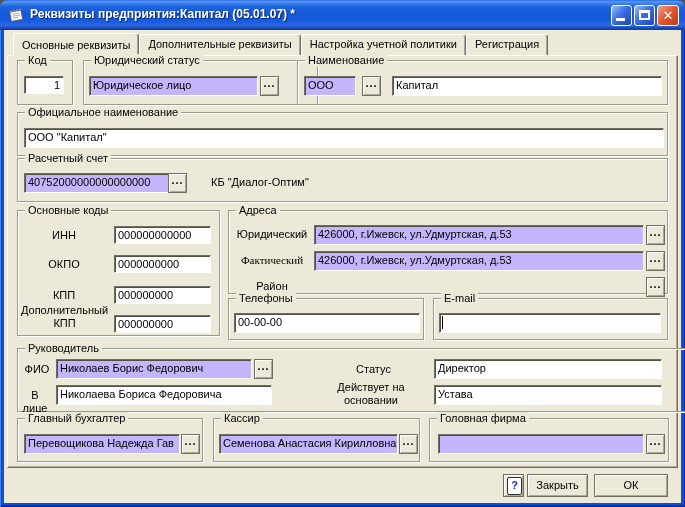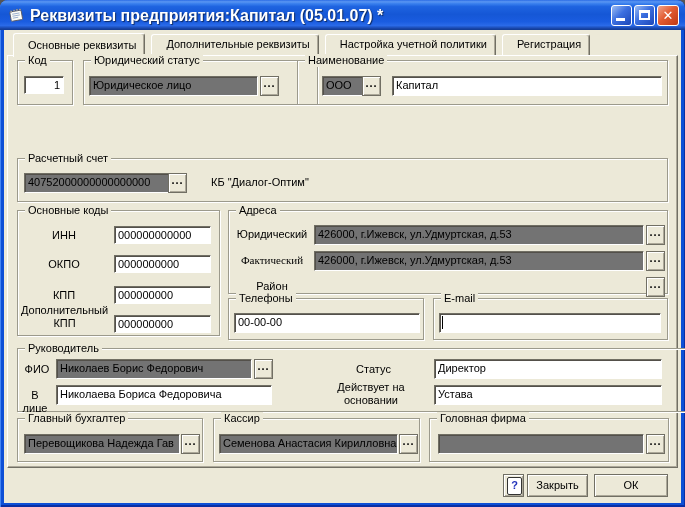--- a/index.html
+++ b/index.html
@@ -14,39 +14,39 @@
   }
   
   .titlebar{
     position:absolute;left:0;top:0;width:685px;height:30px;
     background:linear-gradient(180deg,#2b6ce5 0%,#5a96f2 6%,#3a80ee 12%,#1e63e0 22%,#1557d6 48%,#1a5ce0 72%,#2a6ae8 85%,#1845a8 95%,#123a90 100%);
     border-radius:7px 7px 0 0;
   }
   .app-icon{position:absolute;left:8px;top:7px;width:16px;height:16px;}
   .title-text{
     position:absolute;left:30px;top:7px;
-    font-size:16px;font-weight:bold;color:#fff;
+    font-size:12px;font-weight:bold;color:#fff;
     text-shadow:1px 1px 1px rgba(0,0,0,.55);white-space:nowrap;
   }
   .winbtn{
     position:absolute;top:5px;width:21px;height:21px;border-radius:3px;
     border:1px solid #fff;box-sizing:border-box;cursor:pointer;
   }
   .winbtn.blue{background:linear-gradient(135deg,#9dbdf3 0%,#3b6fe0 45%,#1c47b8 100%);}
   .winbtn.red{background:linear-gradient(135deg,#f0a58c 0%,#e25b31 45%,#bf3913 100%);}
   #btn-min{right:53px;} #btn-max{right:30px;} #btn-close{right:6px;width:22px;}
   #btn-min::after{content:"";position:absolute;left:4px;bottom:4px;width:9px;height:3px;background:#fff;}
   #btn-max::after{content:"";position:absolute;left:4px;top:4px;width:11px;height:10px;border:2px solid #fff;border-top-width:3px;box-sizing:border-box;}
   #btn-close::after{content:"\2715";position:absolute;left:0;top:0;width:100%;height:100%;color:#fff;font-size:13px;font-weight:bold;line-height:19px;text-align:center;}
   
   .face{position:absolute;left:4px;top:30px;width:677px;height:473px;background:#ECE9D8;}
   
   .tabstrip{position:absolute;left:13px;top:32px;height:23px;display:flex;align-items:flex-end;z-index:3;}
   .tab{
-    box-sizing:border-box;height:21px;padding:3px 8px 0 14px;margin-right:6px;
+    box-sizing:border-box;height:21px;padding:3px 8px 0 8px;margin-right:0;
     background:#ECE9D8;white-space:nowrap;cursor:pointer;
     border:1px solid #716F64;border-bottom:none;
     border-top-color:#FFFFFF;border-left-color:#FFFFFF;
     border-radius:3px 3px 0 0;
     box-shadow:inset -1px 0 0 #aca899;
   }
   .tab.active{height:24px;padding-top:5px;margin-bottom:-2px;z-index:4;position:relative;}
   
   .tabpage{
     position:absolute;left:7px;top:55px;width:671px;height:413px;background:#ECE9D8;
@@ -63,21 +63,21 @@
     padding:0 3px;line-height:13px;white-space:nowrap;
   }
   
   .field{
     position:absolute;height:20px;box-sizing:border-box;
     padding:0 3px;line-height:16px;white-space:nowrap;overflow:hidden;
     border:1px solid #716F64;border-bottom-color:#fff;border-right-color:#fff;
     box-shadow:inset 1px 1px 0 #53504a;
   }
   .white{background:#FFFFFF;}
-  .grey{background:#737373;}
+  .grey{background:#c4b5fd;}
   .right{text-align:right;}
   .dots{
     position:absolute;width:19px;height:20px;box-sizing:border-box;background:#ECE9D8;
     border:1px solid #716F64;cursor:pointer;
     box-shadow:inset 1px 1px 0 #fff, inset -1px -1px 0 #ACA899;
     text-align:center;font-weight:bold;line-height:12px;letter-spacing:1px;
   }
   .lbl{position:absolute;line-height:13px;white-space:nowrap;}
   .lblbox{position:absolute;line-height:13px;text-align:center;}
   .lblbox.center{text-align:center;white-space:normal;}
@@ -136,25 +136,29 @@
   </div>
 
   <div class="group" style="left:83px;top:60px;width:235px;height:45px;">
     <span class="group-label">Юридический статус</span>
     <div class="field grey" style="left:5px;top:15px;width:169px;">Юридическое лицо</div>
     <div class="dots" style="left:176px;top:15px;">...</div>
   </div>
 
   <div class="group" style="left:297px;top:60px;width:371px;height:45px;">
     <span class="group-label">Наименование</span>
-    <div class="field grey" style="left:24px;top:15px;width:52px;">ООО</div>
+    <div class="field grey" style="left:6px;top:15px;width:52px;">ООО</div>
     <div class="dots" style="left:64px;top:15px;">...</div>
     <div class="field white" style="left:94px;top:15px;width:270px;">Капитал</div>
   </div>
 
+  <div class="group" style="left:17px;top:112px;width:651px;height:44px;">
+    <span class="group-label">Официальное наименование</span>
+    <div class="field white" style="left:6px;top:15px;width:640px;">ООО "Капитал"</div>
+  </div>
 
   <div class="group" style="left:17px;top:158px;width:651px;height:44px;">
     <span class="group-label">Расчетный счет</span>
     <div class="field grey" style="left:6px;top:14px;width:160px;">40752000000000000000</div>
     <div class="dots" style="left:150px;top:14px;">...</div>
     <span class="lbl" style="left:193px;top:17px;">КБ "Диалог-Оптим"</span>
   </div>
 
   <div class="group" style="left:17px;top:210px;width:203px;height:126px;">
     <span class="group-label">Основные коды</span>

